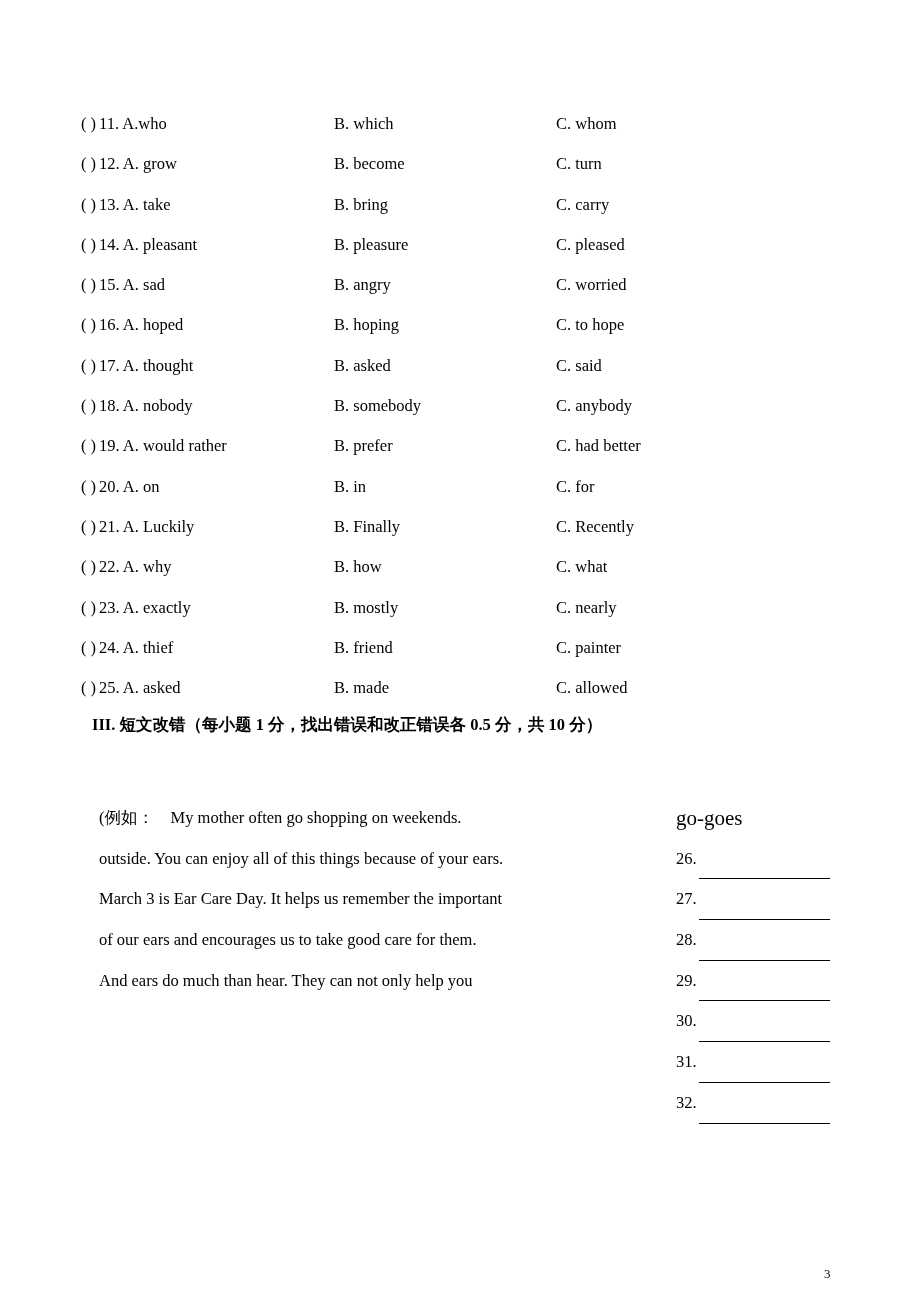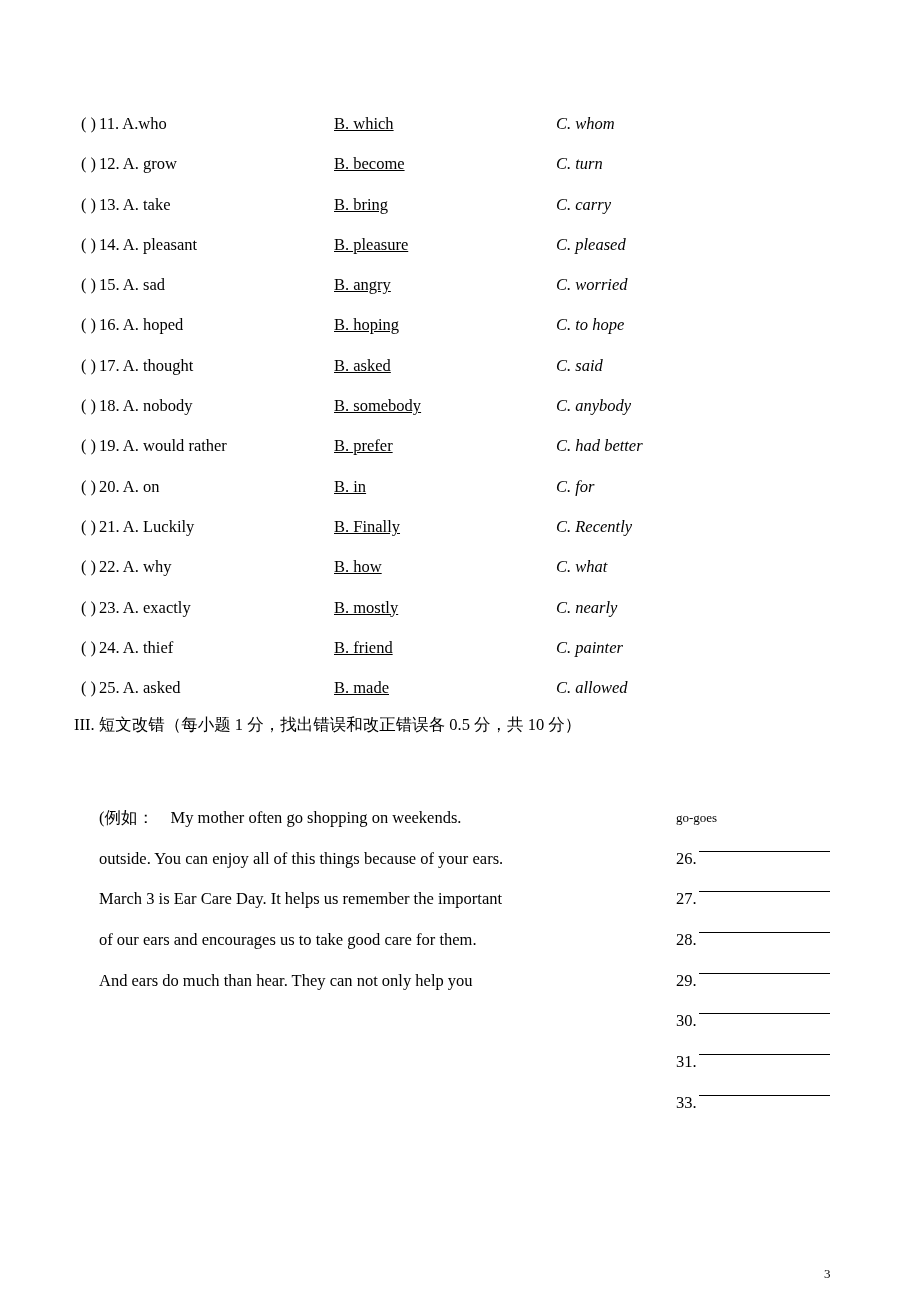--- a/index.html
+++ b/index.html
@@ -41,36 +41,34 @@
   }
   .mcq-opt-a {
     position: absolute;
     left: 18px;
     top: 0;
   }
   .mcq-opt-b {
     position: absolute;
     left: 253px;
     top: 0;
-    text-decoration: underline;
   }
   .mcq-opt-c {
     position: absolute;
     left: 475px;
     top: 0;
-    font-style: italic;
   }
 
   
   .section-heading {
     position: absolute;
-    left: 74px;
+    left: 92px;
     top: 712px;
     font-size: 16.5px;
-    font-weight: normal;
+    font-weight: bold;
     line-height: 26px;
     white-space: nowrap;
   }
   .section-instruction {
     position: absolute;
     left: 81px;
     top: 755px;
     font-size: 16.5px;
     line-height: 26px;
     white-space: nowrap;
@@ -96,37 +94,37 @@
     left: 676px;
     top: 798px;
     width: 200px;
   }
   .answer-row {
     height: 40.7px;
     line-height: 40.7px;
     font-size: 16.5px;
     white-space: nowrap;
     display: flex;
-    align-items: flex-start;
+    align-items: flex-end;
   }
   .answer-num {
     display: inline-block;
     font-size: 16.5px;
   }
   .answer-rule {
     display: inline-block;
     width: 131px;
     border-bottom: 1.2px solid #000000;
     height: 12px;
     margin-left: 2px;
   }
   .answer-example {
     height: 40.7px;
     line-height: 40.7px;
-    font-size: 13px;
+    font-size: 21px;
     white-space: nowrap;
   }
 
   
   .page-number {
     position: absolute;
     left: 824px;
     top: 1266px;
     font-size: 13px;
     line-height: 16px;
@@ -285,23 +283,23 @@
     <div class="answer-row">
       <span class="answer-num">30.</span>
       <span class="answer-rule"></span>
     </div>
 
     <div class="answer-row">
       <span class="answer-num">31.</span>
       <span class="answer-rule"></span>
     </div>
 
-
-    <div class="answer-row">
-      <span class="answer-num">33.</span>
-      <span class="answer-rule"></span>
-    </div>
+    <div class="answer-row">
+      <span class="answer-num">32.</span>
+      <span class="answer-rule"></span>
+    </div>
+
 
   </div>
 
   <div class="page-number">3</div>
 
 </div>
 
 </body></html>

